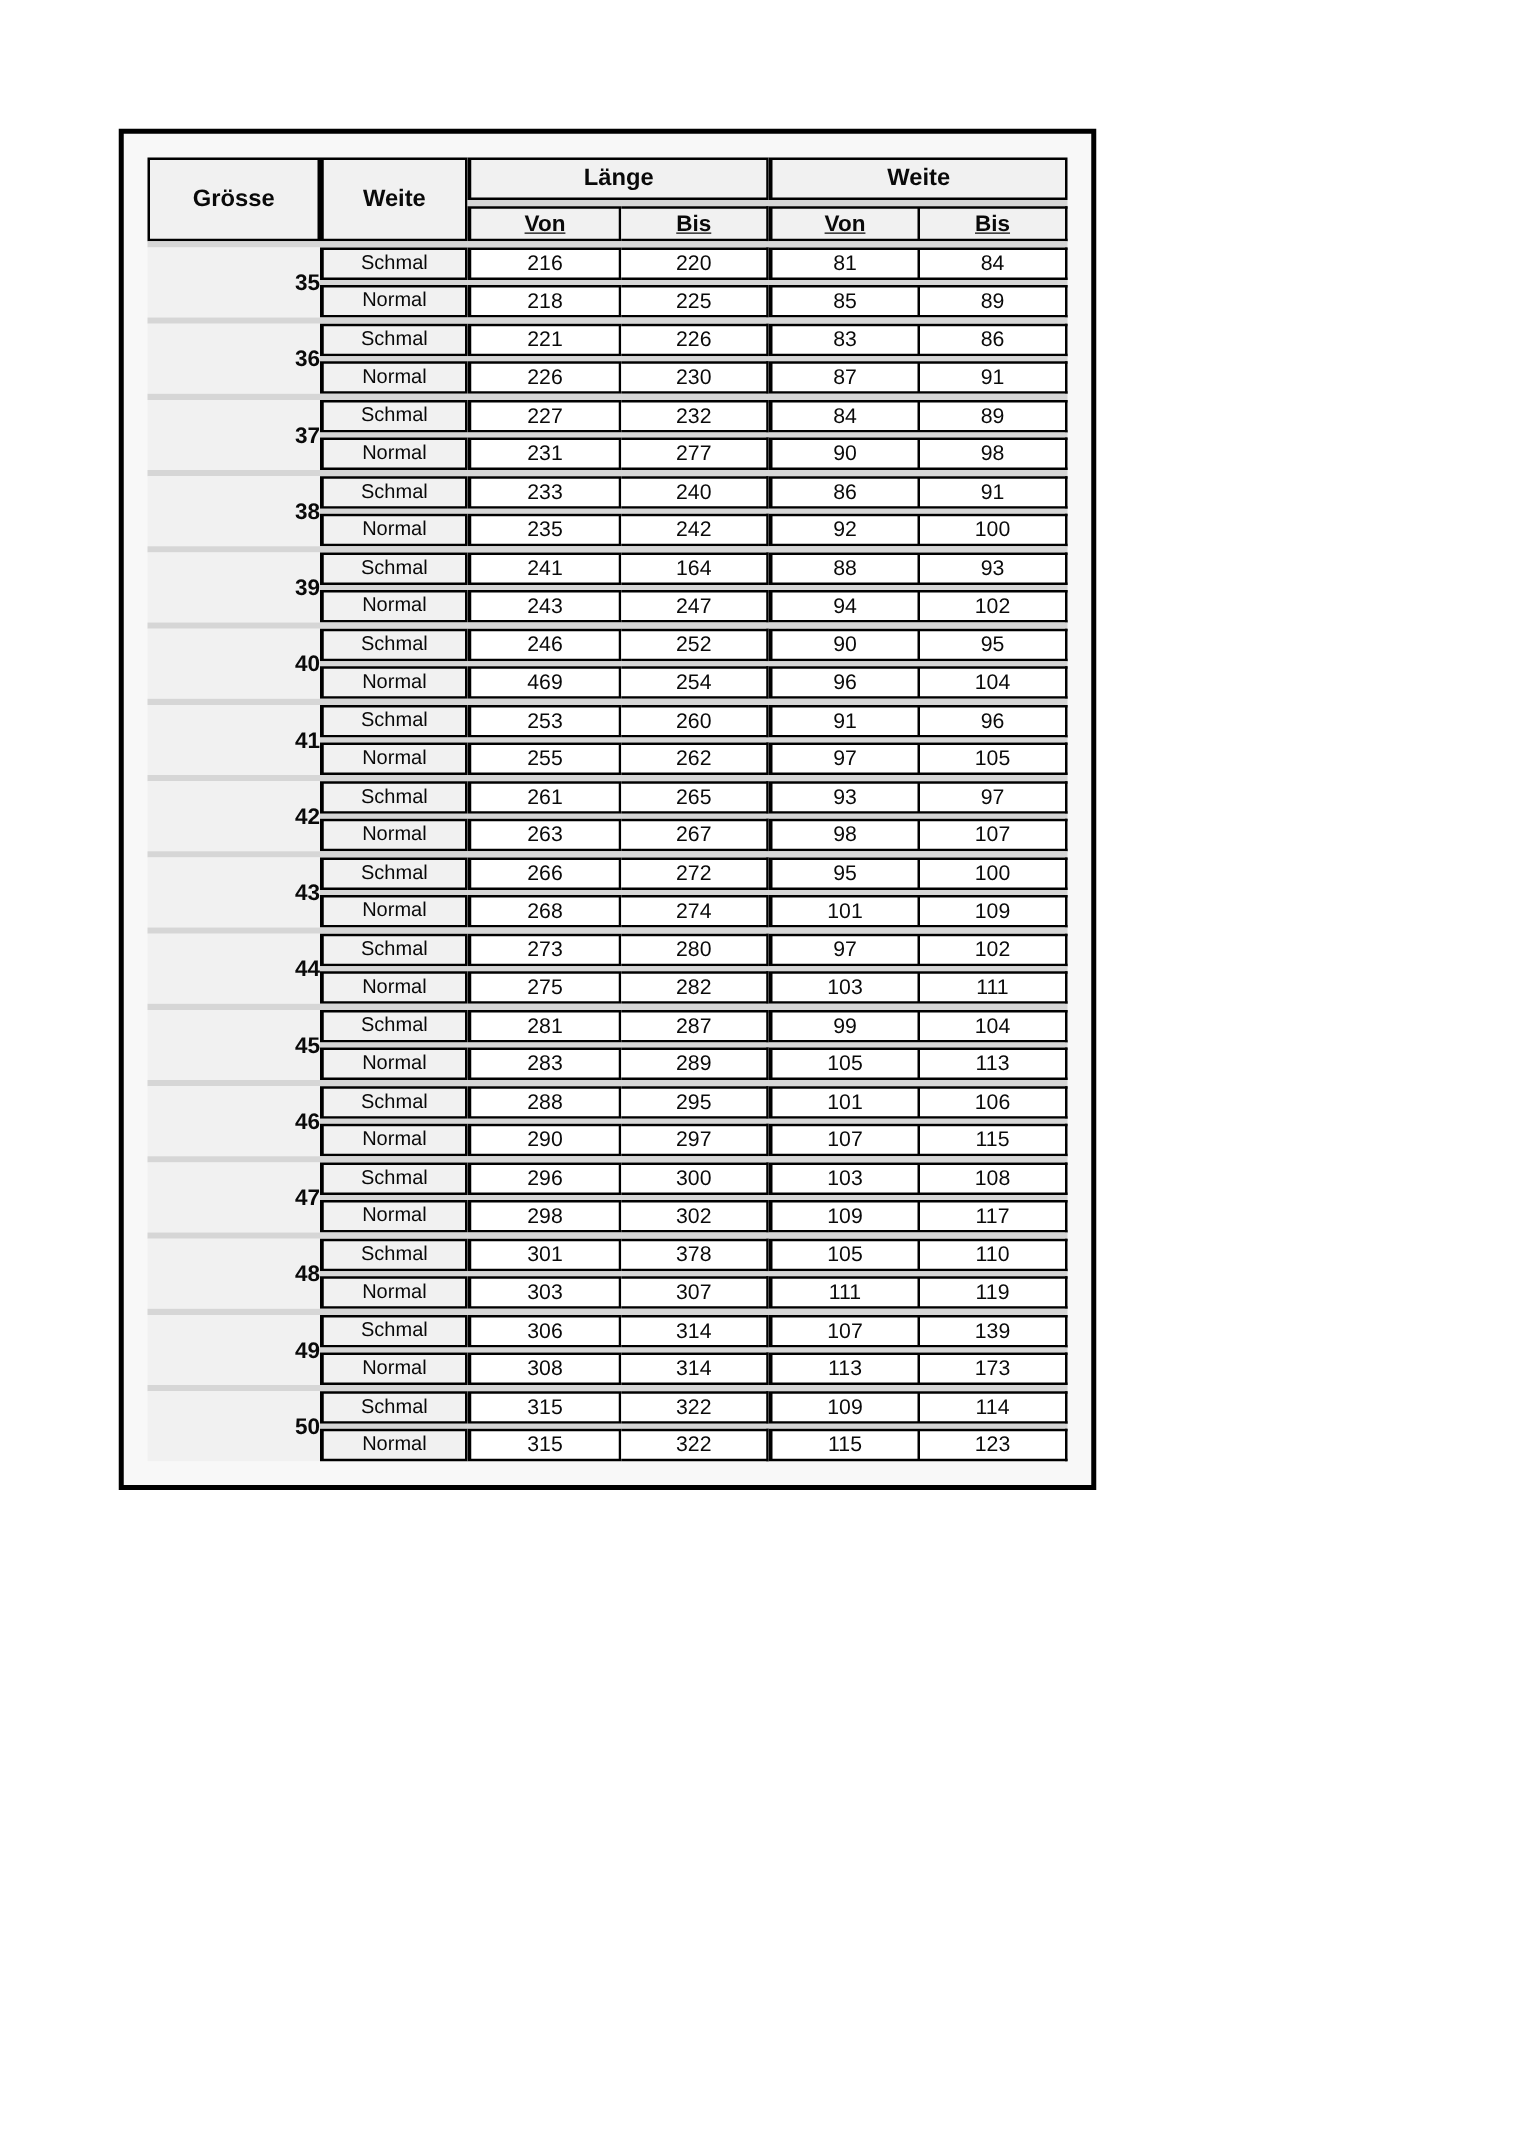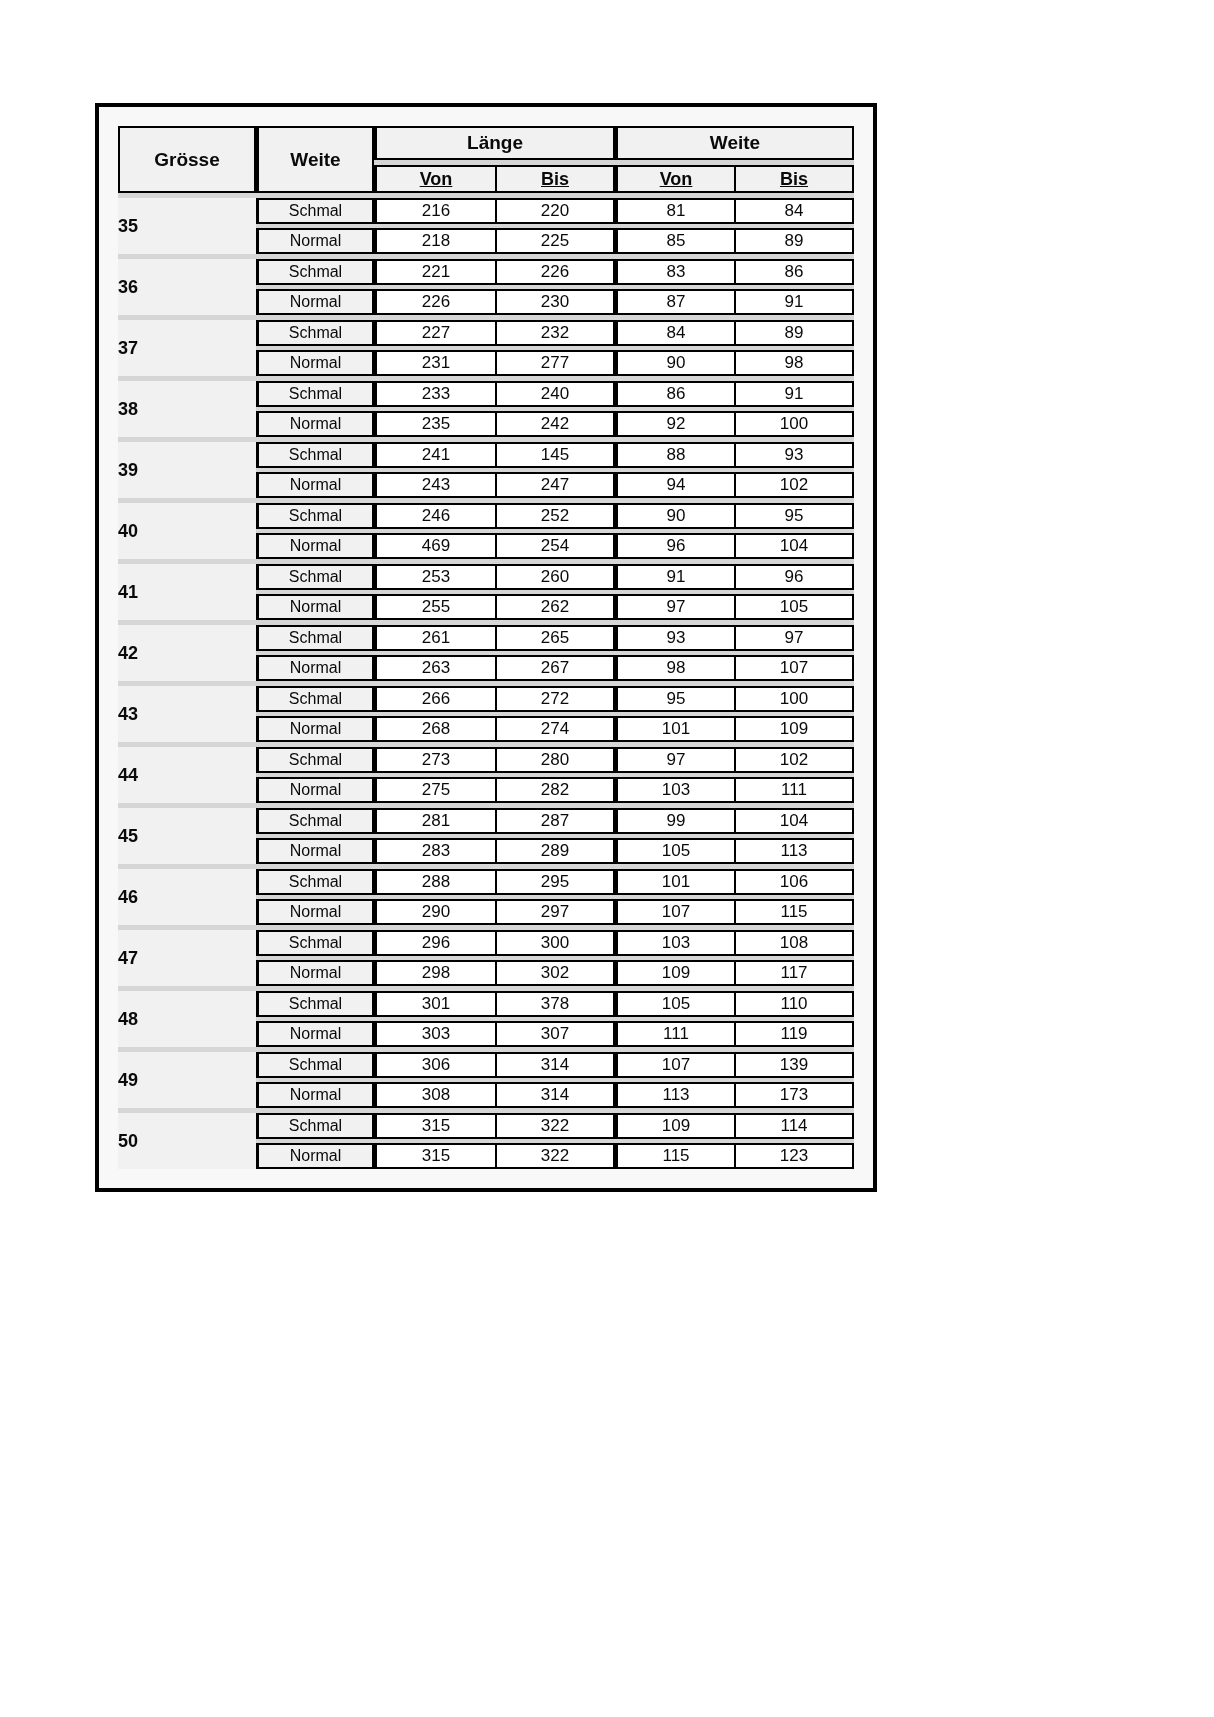--- a/index.html
+++ b/index.html
@@ -68,21 +68,21 @@
     line-height:30px;
   }
   .hdr-sub{
     height:24px;
     line-height:24px;
     text-decoration:underline;
   }
   .size{
     background:var(--header-bg);
     border:none;
-    text-align:left;
+    text-align:right;
     vertical-align:middle;
     font-weight:bold;
     font-size:18px;
   }
   tr.strip-row td{
     background:var(--sep);
     height:4px;
     line-height:4px;
     font-size:1px;
   }
@@ -209,21 +209,21 @@
     <td class="box no-bl">100</td>
   </tr>
   <tr class="strip-row">
     <td colspan="6" class="gstrip"></td>
   </tr>
 
   <tr>
     <td class="size" rowspan="3">39</td>
     <td class="box label bl3">Schmal</td>
     <td class="box bl3">241</td>
-    <td class="box no-bl">145</td>
+    <td class="box no-bl">164</td>
     <td class="box bl3">88</td>
     <td class="box no-bl">93</td>
   </tr>
   <tr class="strip-row">
     <td colspan="5" class="bl3"></td>
   </tr>
   <tr>
     <td class="box label bl3">Normal</td>
     <td class="box bl3">243</td>
     <td class="box no-bl">247</td>

